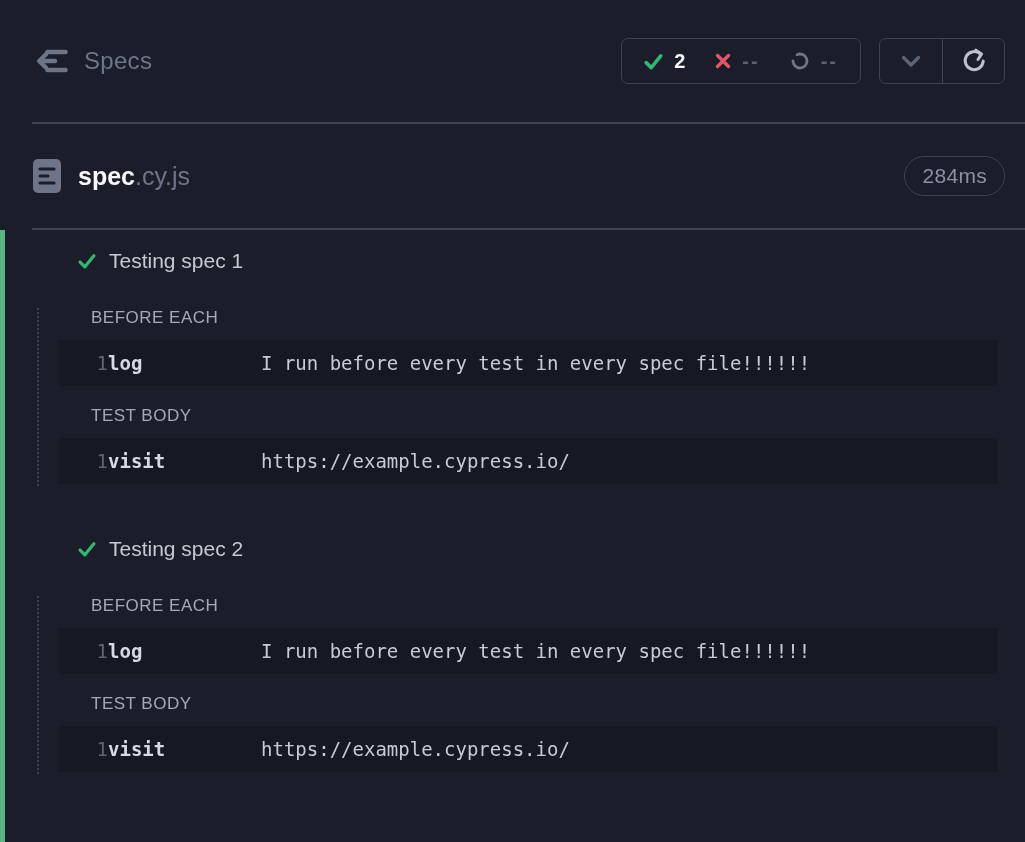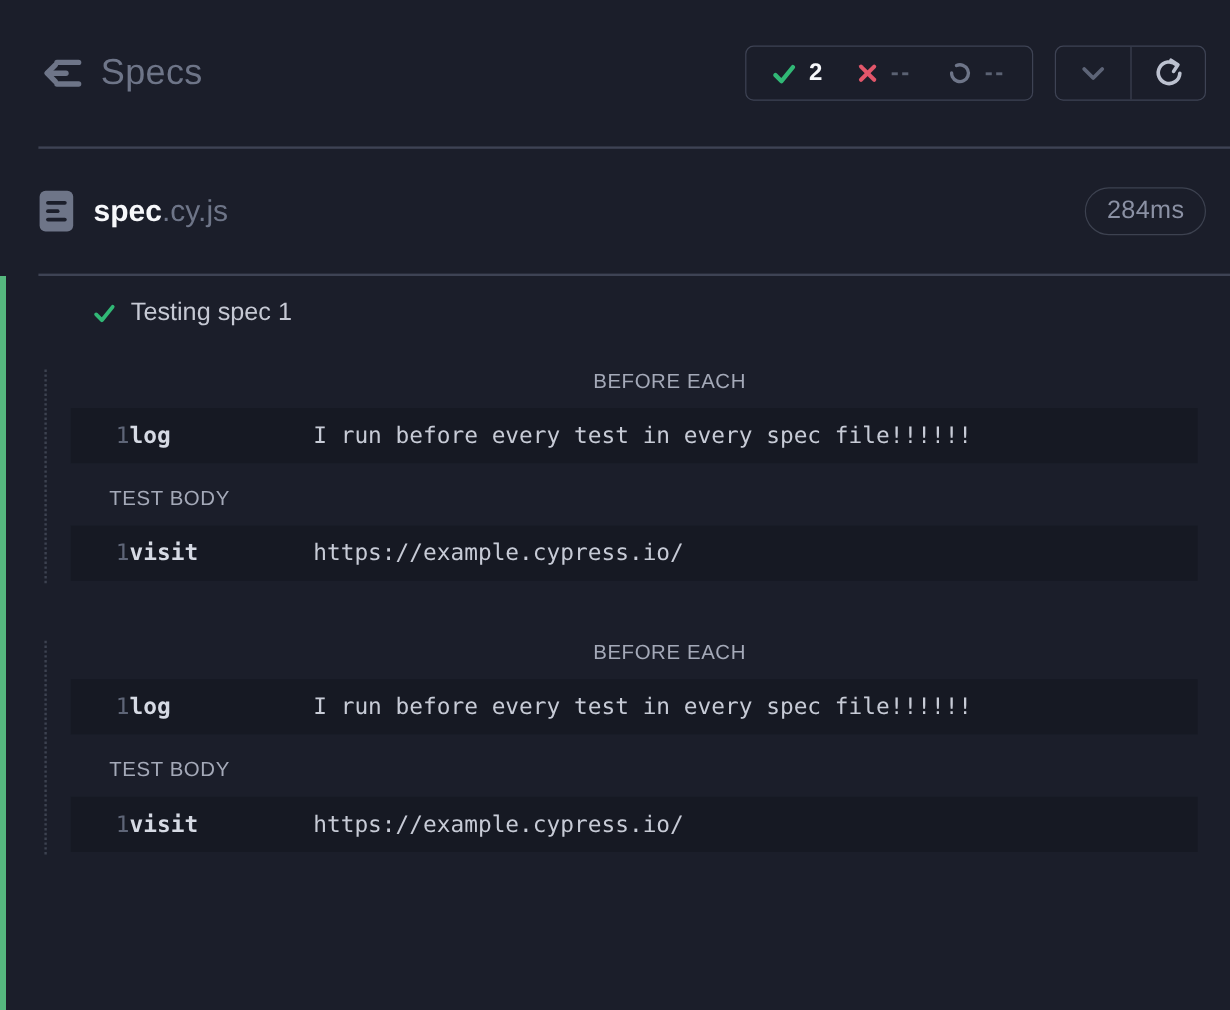--- a/index.html
+++ b/index.html
@@ -18,21 +18,21 @@
   }
   .icon{display:inline-flex;align-items:center;justify-content:center;flex:0 0 auto;}
 
   
   header{
     height:122px;flex:0 0 auto;display:flex;align-items:center;
     justify-content:space-between;padding:0 20px 0 32px;
   }
   .hleft{display:flex;align-items:center;gap:12px;}
   .back-btn{background:none;border:none;cursor:pointer;color:var(--gray-icon);display:flex;padding:2px;}
-  .htitle{font-size:30px;color:var(--gray-icon);letter-spacing:.3px;}
+  .htitle{font-size:24px;color:var(--gray-icon);letter-spacing:.3px;}
   .hright{display:flex;align-items:center;gap:18px;}
   .stats{
     display:flex;align-items:center;height:46px;padding:0 22px;gap:11px;
     border:1px solid var(--border);border-radius:7px;background:transparent;cursor:pointer;
   }
   .stat-num{font-size:20px;}
   .stat-num.passed{color:var(--white);font-weight:700;}
   .stat-num.muted{color:var(--gray-dim);letter-spacing:2px;font-weight:700;}
   .stat-gap{width:8px;}
   .btn-group{
@@ -70,21 +70,21 @@
   .test-header{display:flex;align-items:center;gap:13px;padding-left:25px;height:30px;cursor:pointer;margin-left:48px;}
   .test-title{font-size:21px;color:var(--text-light);}
   .test-body{
     margin-left:32px;margin-top:22px;
     border-left:2px dotted var(--dotted);
     padding-bottom:2px;
   }
   .section-label{
     margin:20px 0 12px 52px;font-size:17px;color:var(--gray-label);letter-spacing:.5px;
   }
-  .section-label.first{margin-top:32px;text-align:center;}
+  .section-label.first{margin-top:32px;}
   .cmd{
     margin-left:20px;margin-right:27px;height:46px;background:var(--row-bg);
     display:flex;align-items:center;cursor:pointer;
     font-family:"DejaVu Sans Mono","Liberation Mono",monospace;font-size:19px;
   }
   .cmd-num{width:49px;text-align:right;color:#5e6577;}
   .cmd-method{margin-left:0;width:143px;font-weight:700;color:var(--mono-bold);}
   .cmd-msg{margin-left:10px;color:var(--mono-text);white-space:nowrap;}
 
   .check-green{color:var(--check-green);}
@@ -192,20 +192,28 @@
       <div class="section-label">TEST BODY</div>
       <div class="cmd">
         <span class="cmd-num">1</span>
         <span class="cmd-method">visit</span>
         <span class="cmd-msg">https://example.cypress.io/</span>
       </div>
     </div>
   </article>
 
   <article class="test">
+    <div class="test-header">
+      <span class="icon check-green">
+        <svg width="18" height="16" viewBox="0 0 17 15" fill="none" stroke="currentColor" stroke-width="3" stroke-linecap="round" stroke-linejoin="round">
+          <polyline points="2,8.5 6.5,13 15,2.5"></polyline>
+        </svg>
+      </span>
+      <span class="test-title">Testing spec 2</span>
+    </div>
     <div class="test-body">
       <div class="section-label first">BEFORE EACH</div>
       <div class="cmd">
         <span class="cmd-num">1</span>
         <span class="cmd-method">log</span>
         <span class="cmd-msg">I run before every test in every spec file!!!!!!</span>
       </div>
       <div class="section-label">TEST BODY</div>
       <div class="cmd">
         <span class="cmd-num">1</span>

